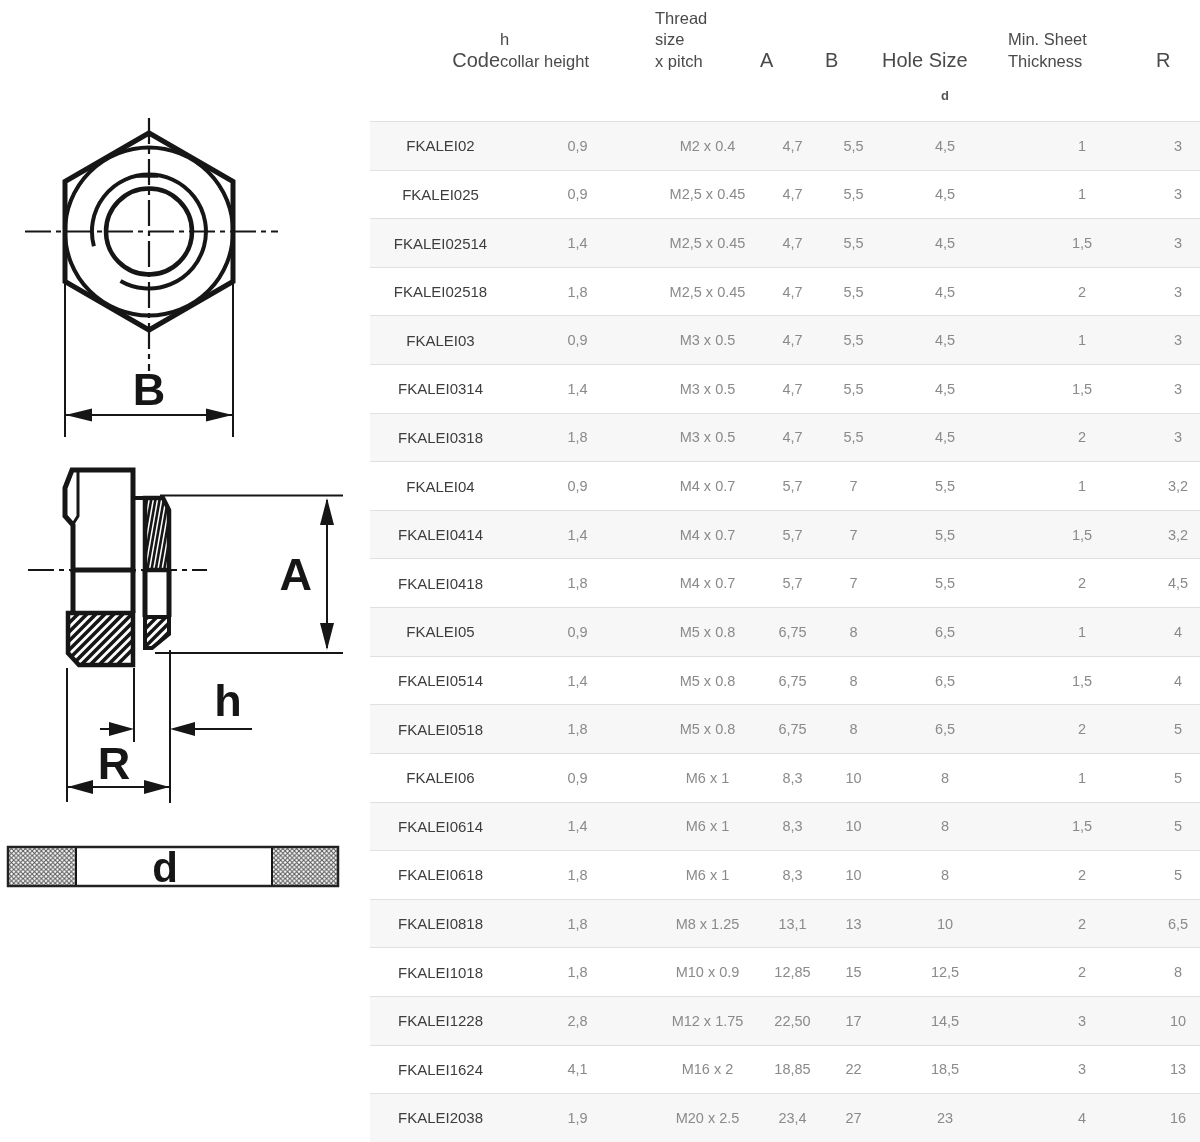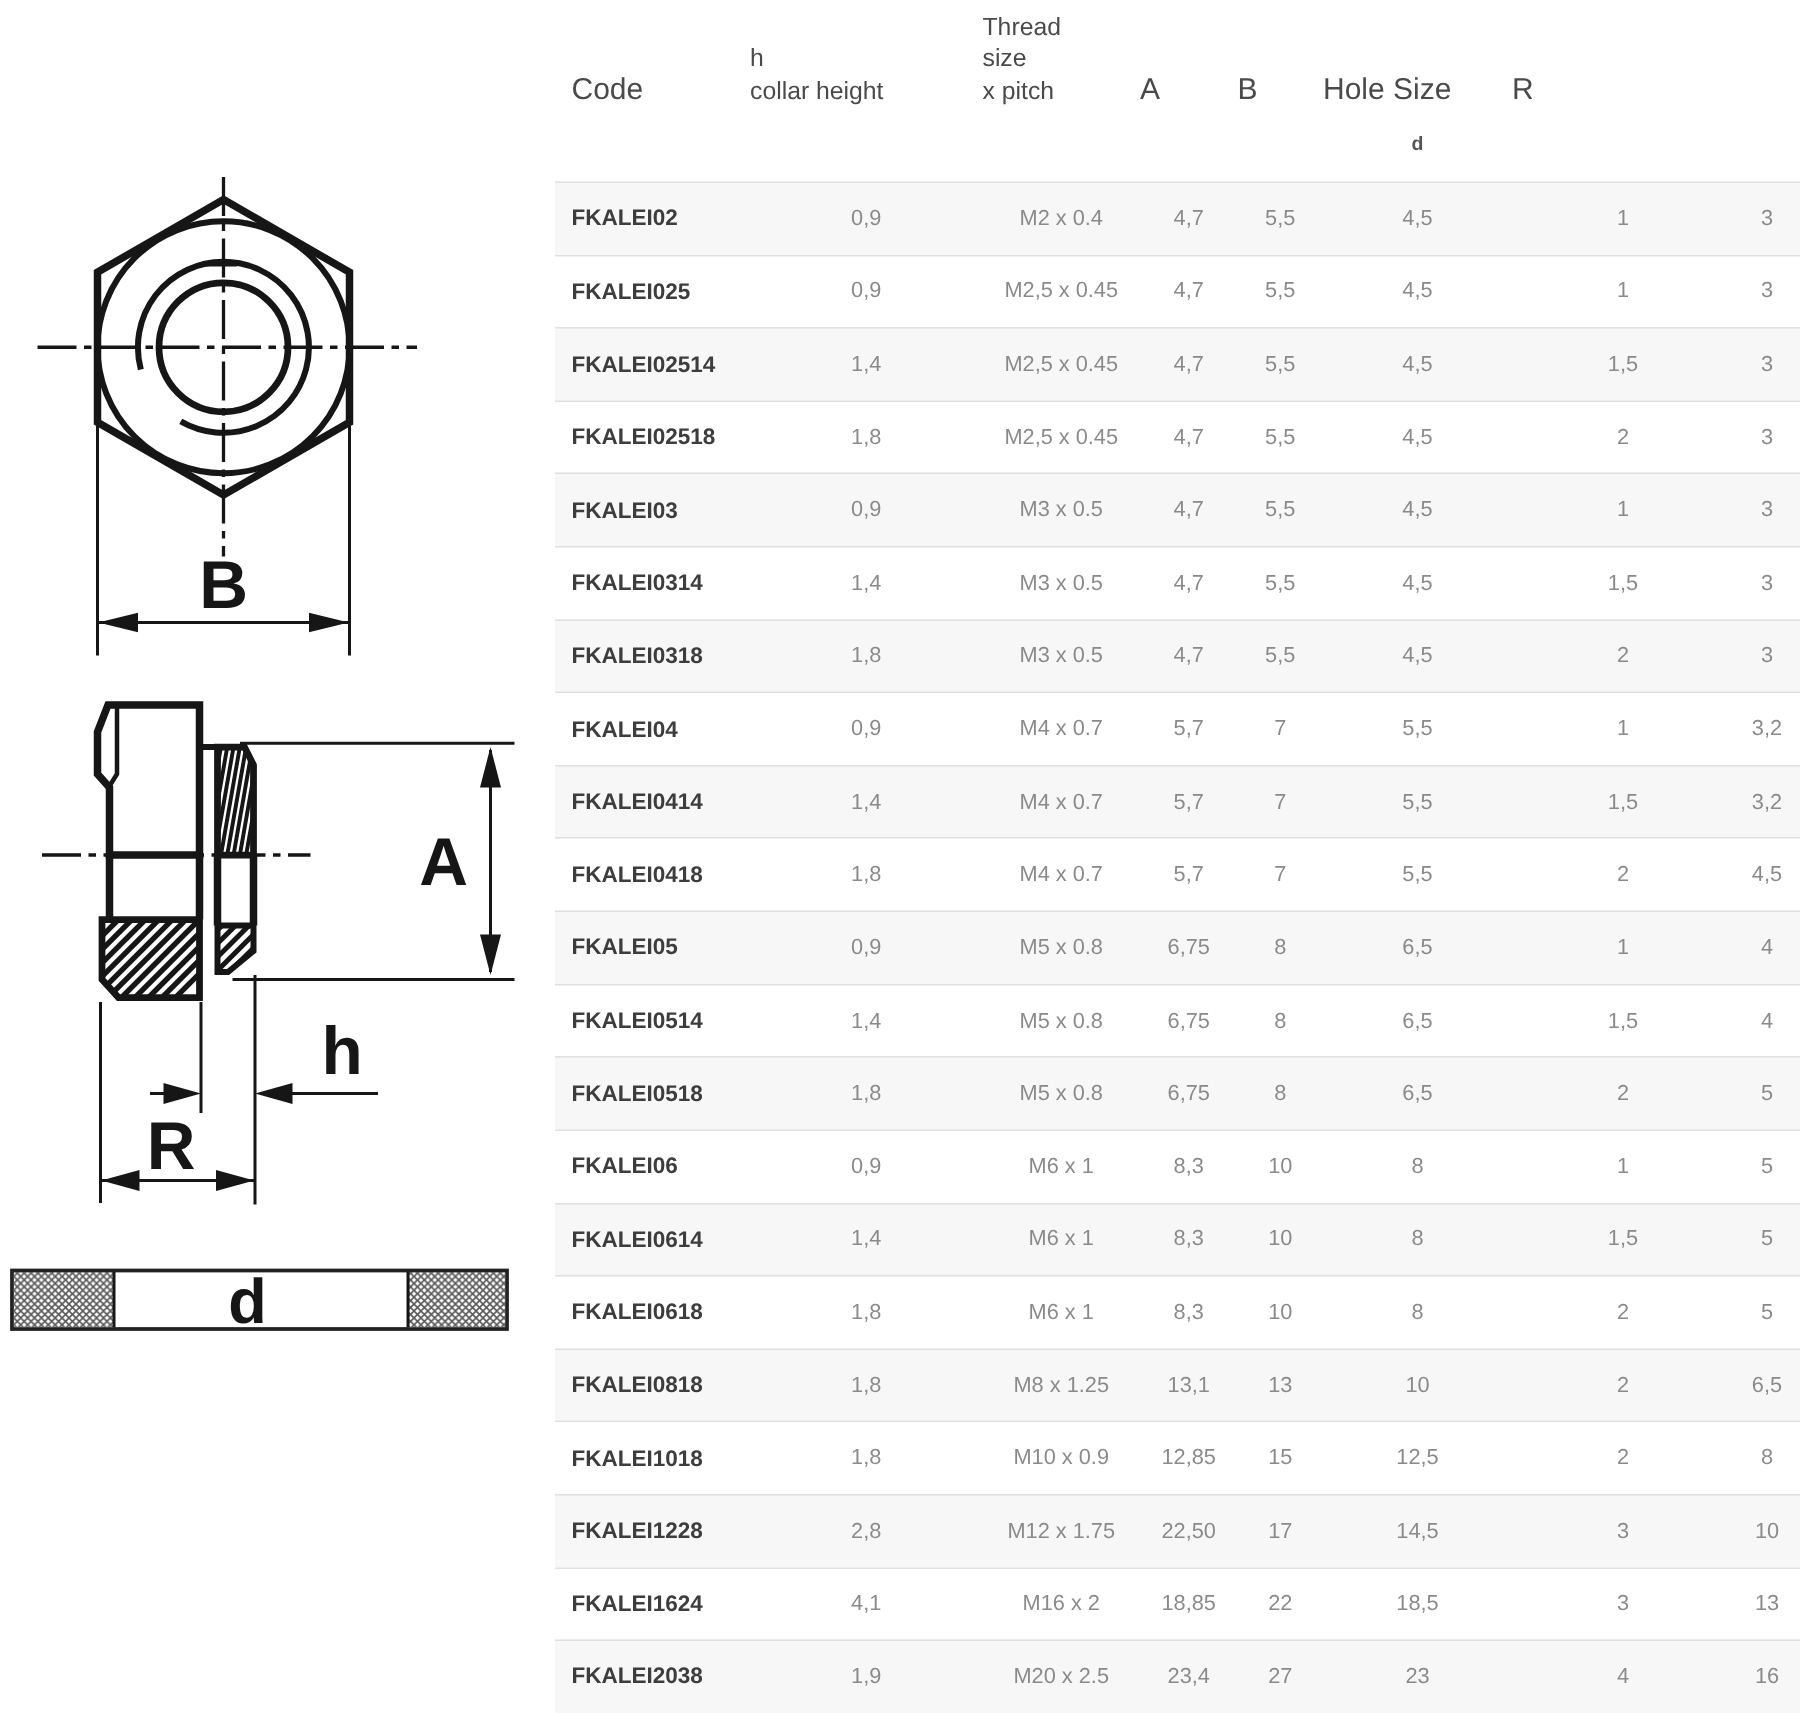--- a/index.html
+++ b/index.html
@@ -20,31 +20,31 @@
   }
   
   .thead { position:relative; height:121px; }
   .thead .labels{ height:73px; align-items:end; }
   .hcell{
     color:#4a4a4a; text-align:left; white-space:pre-line;
     line-height:1.32; padding-bottom:0;
   }
   .hcell.big   { font-size:20px; }
   .hcell.small { font-size:16.5px; }
-  .hcell.left  { text-align:left; padding-left:11px; }
+  .hcell.left  { text-align:right; padding-left:11px; }
   .subrow{ height:48px; }
   .subcell{ text-align:center; font-size:13px; font-weight:700; color:#555; padding-top:15px; }
 
   
   .row{
     height:48.619px; border-top:1px solid #e0e0e0; align-items:center;
   }
   .row:nth-child(odd){ background:#f7f7f7; }
   .cell{ font-size:14.5px; color:#8a8a8a; text-align:center; }
-  .cell.code{ font-size:15px; font-weight:700; color:#3d3d3d; text-align:left; padding-left:11px; }
+  .cell.code{ font-size:15px; font-weight:400; color:#3d3d3d; text-align:center; padding-left:11px; }
 
   
   .ln   { stroke:#161616; fill:none; }
   .thick{ stroke-width:5; }
   .mid  { stroke-width:4; }
   .thin { stroke-width:2; }
   .cl   { stroke:#161616; stroke-width:2.2; fill:none; stroke-dasharray:26 5 5 5; }
   .arrow{ fill:#161616; stroke:none; }
   .dimtxt{ font-family:"Liberation Sans", sans-serif; font-weight:700; fill:#161616; }
 </style>
@@ -168,20 +168,22 @@
     <div class="labels cols">
       <div class="hcell big left">Code</div>
       <div class="hcell small">h
 collar height</div>
       <div class="hcell small">Thread
 size
 x pitch</div>
       <div class="hcell big">A</div>
       <div class="hcell big">B</div>
       <div class="hcell big">Hole Size</div>
+      <div class="hcell small">Min. Sheet
+Thickness</div>
       <div class="hcell big">R</div>
     </div>
     <div class="subrow cols">
       <div></div>
         <div></div>
         <div></div>
         <div></div>
         <div></div>
       <div class="subcell">d</div>
       <div></div>

